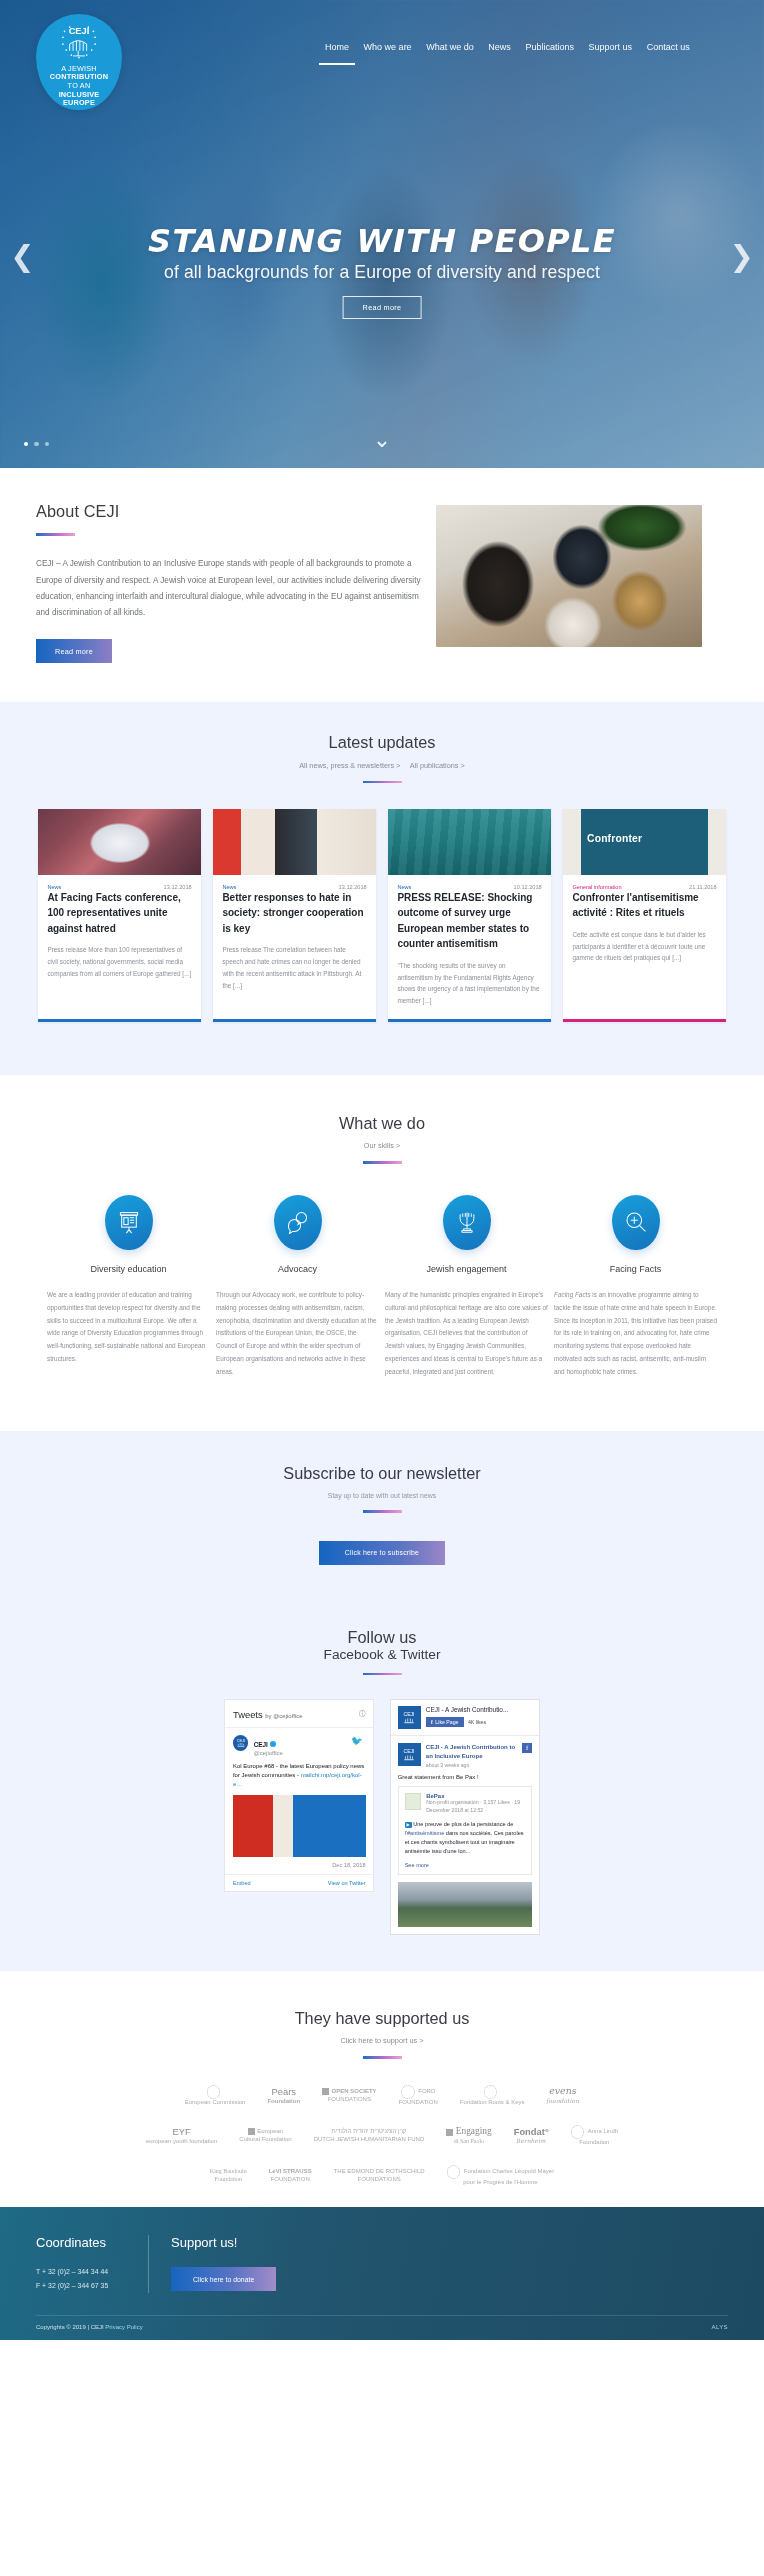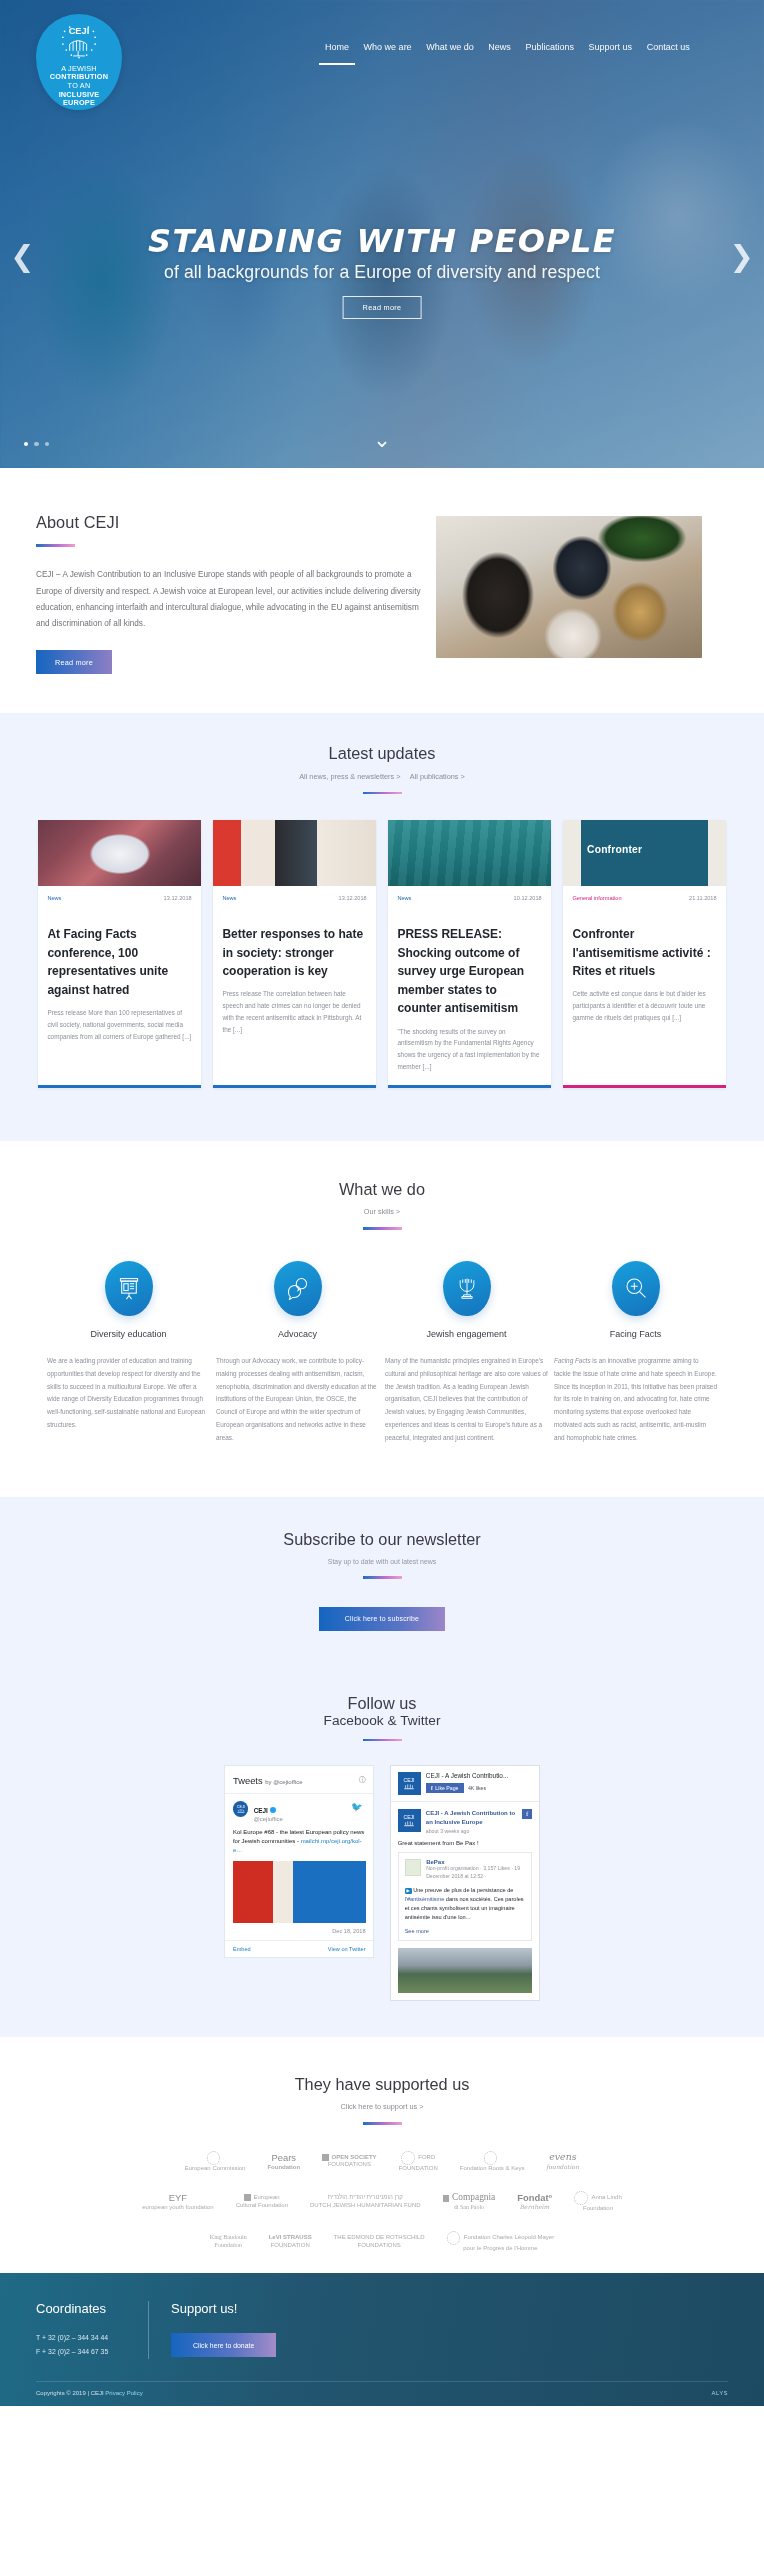--- a/index.html
+++ b/index.html
@@ -67,21 +67,21 @@
     font-size:7.3px; padding:6px 19px; letter-spacing:0.3px; cursor:pointer;
   }
   .arrow-l,.arrow-r { position:absolute; top:239px; color:rgba(255,255,255,.8); font-size:29px; font-weight:200; cursor:pointer; }
   .arrow-l { left:10.3px; } .arrow-r { right:10.3px; }
   .dots { position:absolute; left:24px; bottom:22px; display:flex; gap:6px; }
   .dots i { width:4.3px; height:4.3px; border-radius:50%; background:rgba(255,255,255,.55); display:block; }
   .dots i.on { background:#fff; }
   .scroll-chevron { position:absolute; left:50%; transform:translateX(-50%); bottom:15.5px; color:#fff; font-size:21.5px; font-weight:200; cursor:pointer; opacity:.95; }
 
   
-  .about { padding:45px 36px 39px; display:flex; gap:14px; }
+  .about { padding:34px 36px 39px; display:flex; gap:14px; }
   .about-left { width:386px; }
   .h-title { font-size:16.3px; font-weight:normal; color:#3b3b45; letter-spacing:0.1px; }
   .rule { width:39px; height:2.6px; margin-top:12px; background:linear-gradient(90deg,#1f6fc4,#b86fd0 55%,#ef9ed0); }
   .about-text { margin-top:20.6px; font-size:8.2px; line-height:2.0; color:#6f7278; }
   .btn-grad {
     display:inline-block; margin-top:17px; padding:7.7px 19px; border:none; cursor:pointer;
     background:linear-gradient(90deg,#1565c0,#5b74c4 60%,#8d7fc4);
     color:#fff; font-size:7.3px; letter-spacing:0.2px;
   }
   .about-photo {
@@ -113,21 +113,21 @@
   .c3 .card-img { background:
       repeating-linear-gradient(95deg, rgba(255,255,255,.06) 0 7.7px, rgba(0,0,0,.05) 7.7px 15.5px),
       linear-gradient(180deg,#2e8e92 0%,#1f7a80 55%,#17666c 100%); }
   .c4 .card-img { background:linear-gradient(90deg,#eceae3 0%,#eceae3 11%,#1d5f78 11%,#1d5f78 89%,#eceae3 89%,#eceae3 100%); position:relative; }
   .c4 .card-img span { position:absolute; left:24px; top:24px; color:#fff; font-size:10.3px; font-weight:bold; letter-spacing:0.2px; }
   .card-body { padding:8.6px 9.4px 12px; flex:1; }
   .card-meta { display:flex; justify-content:space-between; font-size:5.6px; }
   .card-cat { color:#2266b5; }
   .card-cat.pink { color:#d6217e; }
   .card-date { color:#8c9099; }
-  .card-title { margin-top:24px; font-size:12px; font-weight:bold; line-height:1.55; color:#22262e; }
+  .card-title { margin-top:0; font-size:10px; font-weight:bold; line-height:1.55; color:#22262e; }
   .card-excerpt { margin-top:7.7px; font-size:6.4px; line-height:1.85; color:#8c9099; }
   .card-foot { height:2.6px; background:#1f6fc4; }
   .card-foot.pink { background:#d6217e; }
 
   
   .sec-what { background:#fff; padding:39px 0 52px; }
   .skills { display:flex; gap:6px; justify-content:center; margin-top:31px; padding:0 24px; }
   .skill { width:163px; text-align:center; }
   .skill-icon {
     width:48px; height:55px; margin:0 auto;
@@ -585,21 +585,21 @@
       </div>
       <div class="sup-logo">
         <span class="sq"></span><span>European</span><br>
         <span>Cultural Foundation</span>
       </div>
       <div class="sup-logo">
         <span>קרן הומניטרית יהודית הולנדית</span><br>
         <span>DUTCH JEWISH HUMANITARIAN FUND</span>
       </div>
       <div class="sup-logo">
-        <span class="sq"></span><span class="serif big">Compagnia</span><br>
+        <span class="sq"></span><span class="serif big">Engaging</span><br>
         <span class="serif">di San Paolo</span>
       </div>
       <div class="sup-logo">
         <span class="bold big">Fondat°</span><br>
         <span class="script">Bernheim</span>
       </div>
       <div class="sup-logo">
         <span class="ring"></span><span>Anna Lindh</span><br>
         <span>Foundation</span>
       </div>

